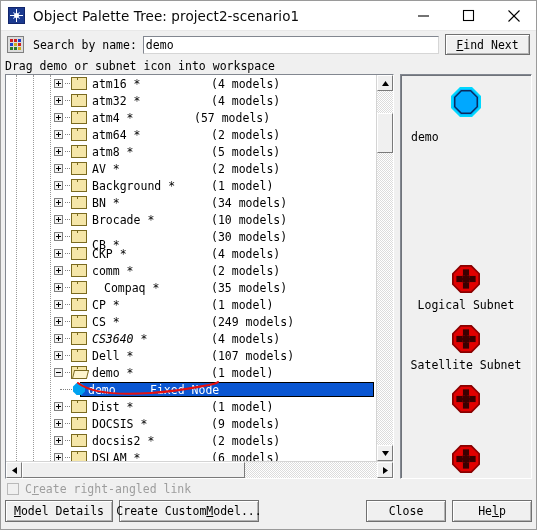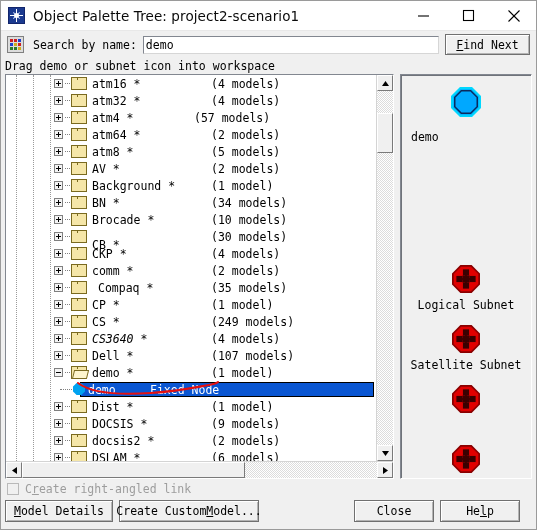--- a/index.html
+++ b/index.html
@@ -321,21 +321,21 @@
   .pal-item { position: absolute; left: 0; right: 0; text-align: center; }
   .pal-label {
     font-size: 11.5px; color: #000;
     font-family: "DejaVu Sans Mono", monospace;
     white-space: nowrap;
   }
   .pal-label.left { text-align: left; padding-left: 10px; }
   .oct-icon { margin: 0 auto; }
 
   
-  .footer { flex: 0 0 auto; padding: 0 16px 6px 4px; }
+  .footer { flex: 0 0 auto; padding: 0 4px 6px 4px; }
   .chkrow {
     display: flex; align-items: center;
     height: 20px;
     padding-left: 2px;
   }
   .chkbox {
     width: 12px; height: 12px;
     border: 1px solid #b9b9b9;
     background: #f0f0f0;
     box-sizing: border-box;
@@ -561,21 +561,21 @@
                 <div class="label" style="left: 86px;">comm *</div>
                 <div class="count" style="left: 205px;">(2 models)</div>
               </div>
               <div class="row" style="top: 204px; position: absolute; left: 0px; right: 0px;">
                 <div class="twisty plus" style="left: 48px; top: 4px;"></div>
                 <div class="dash" style="left: 59px; top: 8px;"></div>
                 <div class="folder" style="left: 65px; top: 2px;">
                   <span class="back"></span>
                   <span class="tab"></span>
                 </div>
-                <div class="label" style="left: 92px;">Compaq *</div>
+                <div class="label" style="left: 98px;">Compaq *</div>
                 <div class="count" style="left: 205px;">(35 models)</div>
               </div>
               <div class="row" style="top: 221px; position: absolute; left: 0px; right: 0px;">
                 <div class="twisty plus" style="left: 48px; top: 4px;"></div>
                 <div class="dash" style="left: 59px; top: 8px;"></div>
                 <div class="folder" style="left: 65px; top: 2px;">
                   <span class="back"></span>
                   <span class="tab"></span>
                 </div>
                 <div class="label" style="left: 86px;">CP *</div>

